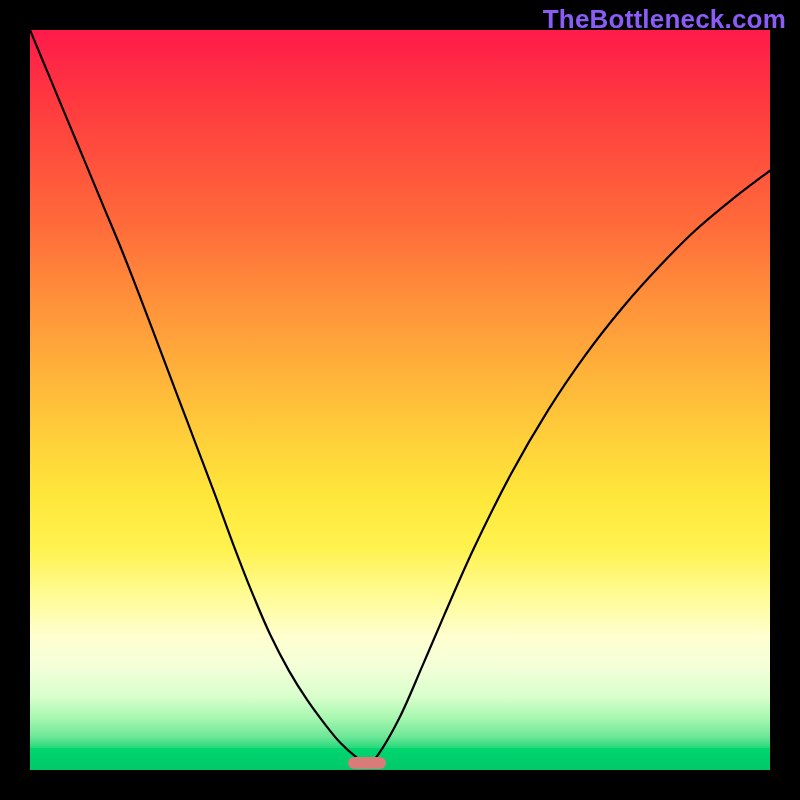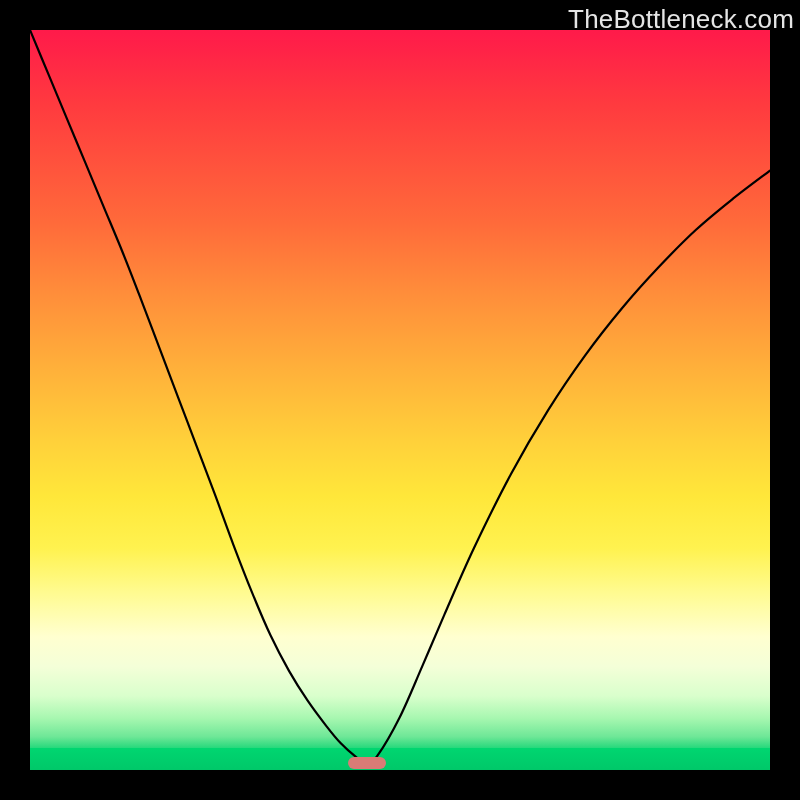--- a/index.html
+++ b/index.html
@@ -13,24 +13,24 @@
   }
   .outer {
     position: relative;
     width: 800px;
     height: 800px;
     background: #000;
   }
   .watermark {
     position: absolute;
     top: 4px;
-    right: 6px;
-    color: #e5e5e5;
+    right: 14px;
+    color: #8b5cf6;
     font-size: 26px;
-    font-weight: 400;
+    font-weight: 700;
     letter-spacing: 0.2px;
     user-select: none;
   }
   .plot-area {
     position: absolute;
     left: 30px;
     top: 30px;
     width: 740px;
     height: 740px;
     overflow: hidden;

